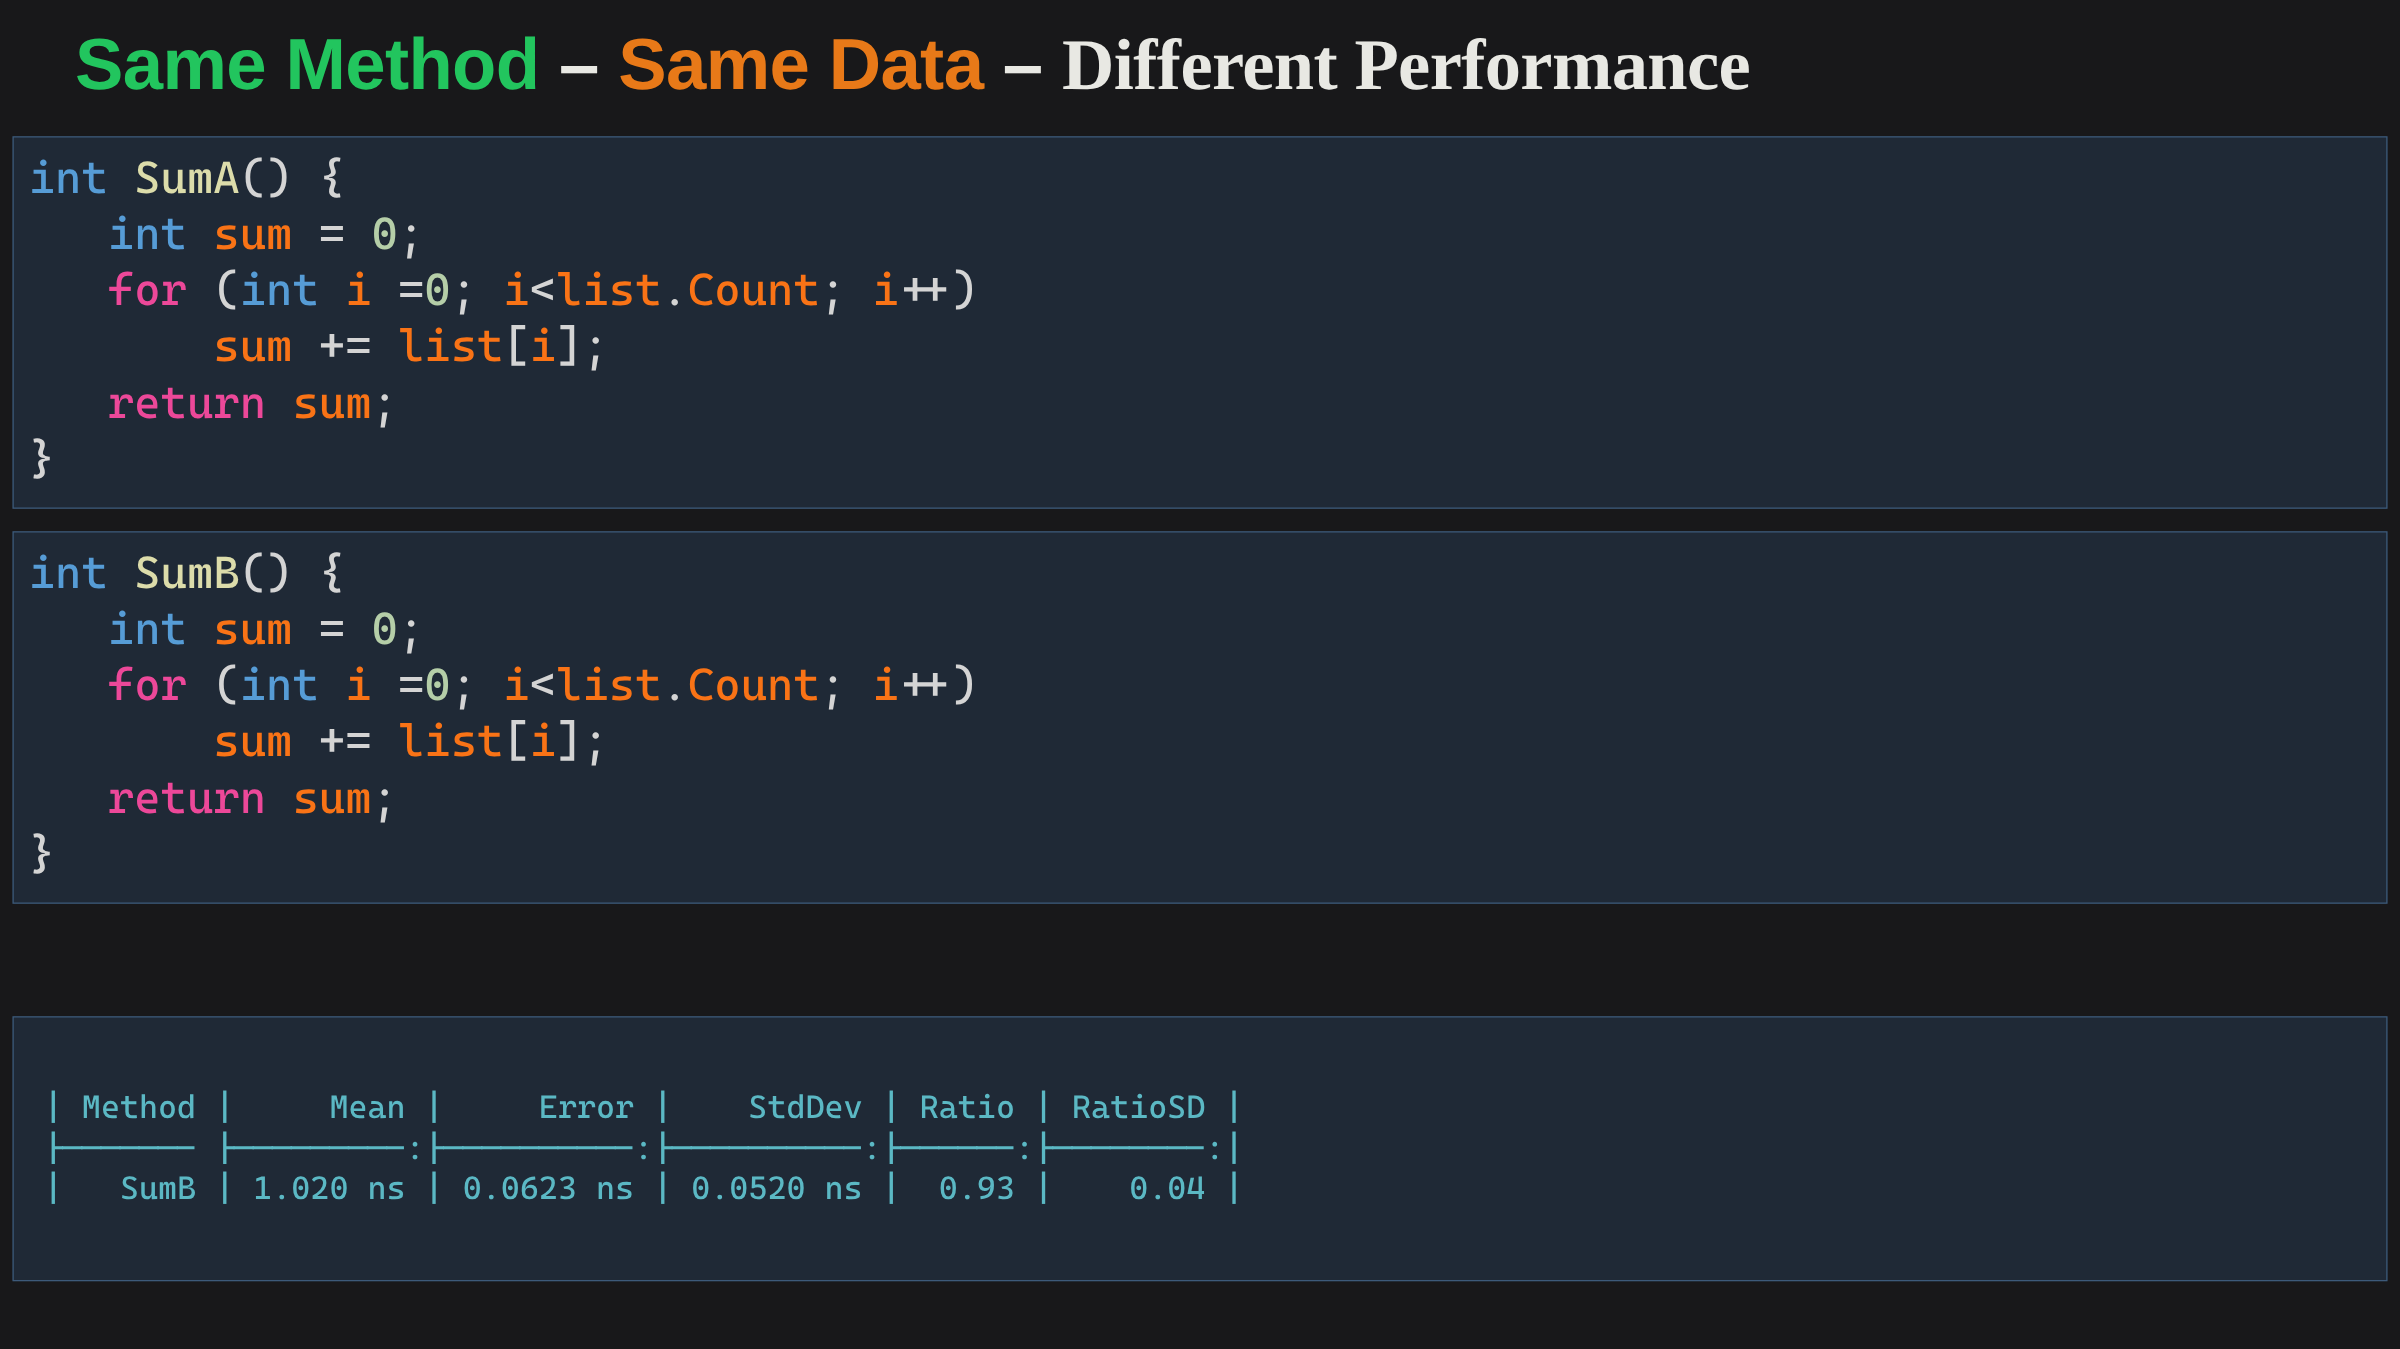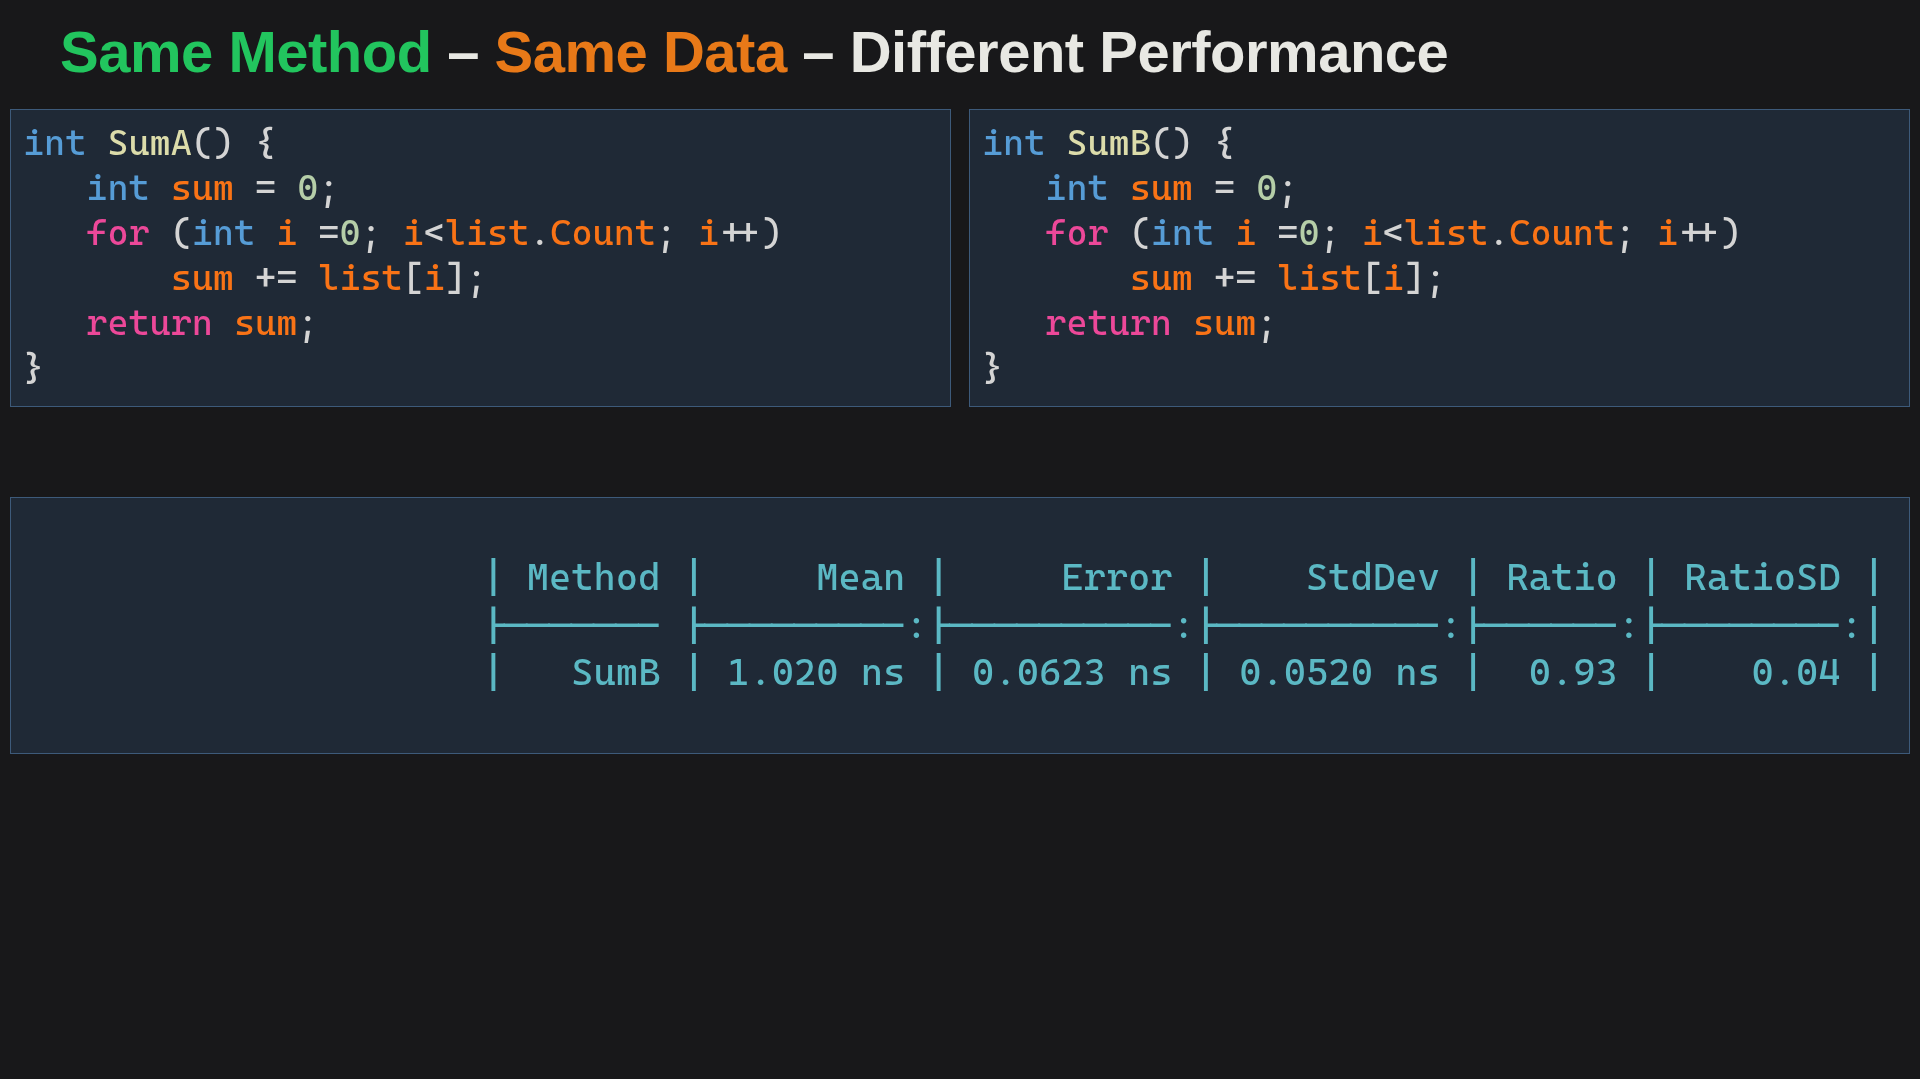--- a/index.html
+++ b/index.html
@@ -17,26 +17,27 @@
     .title {
       font-size: 58px;
       font-weight: 700;
       text-align: left;
       padding: 18px 60px 24px 60px;
       letter-spacing: -0.5px;
     }
     .title-part1 { color: #22c55e; }
     .title-sep { color: #e8e8e3; font-weight: 600; }
     .title-part2 { color: #e87918; }
-    .title-part3 { color: #e8e8e3; }
+    .title-part3 { color: #e8e8e3; font-family: Liberation Serif, serif; }
     
     .code-row {
       display: flex;
       gap: 18px;
       padding: 0 10px;
+      flex-direction: column;
     }
     .code-box {
       flex: 1;
       background: #1f2936;
       border: 1px solid #3d5a7a;
       padding: 10px 12px 16px 12px;
       font-family: 'Cascadia Code', 'Consolas', 'Monaco', monospace;
       font-size: 36px;
       line-height: 1.25;
       color: #d4d4d4;
@@ -50,25 +51,24 @@
     .var { color: #f97316; }
     .ctrl { color: #ec4899; }
     .op { color: #d4d4d4; }
     
     .bench-box {
       margin: 90px 10px 0 10px;
       background: #1f2936;
       border: 1px solid #3d5a7a;
       padding: 56px 24px 56px 24px;
       font-family: 'Cascadia Code', 'Consolas', 'Monaco', monospace;
-      font-size: 38px;
+      font-size: 26px;
       line-height: 1.25;
       color: #5bb8c4;
       white-space: pre;
-      text-align: right;
     }
   </style>
 </head>
 <body>
 
 <div class="title">
   <span class="title-part1">Same Method</span><span class="title-sep"> – </span><span class="title-part2">Same Data</span><span class="title-sep"> – </span><span class="title-part3">Different Performance</span>
 </div>
 
 <div class="code-row">

